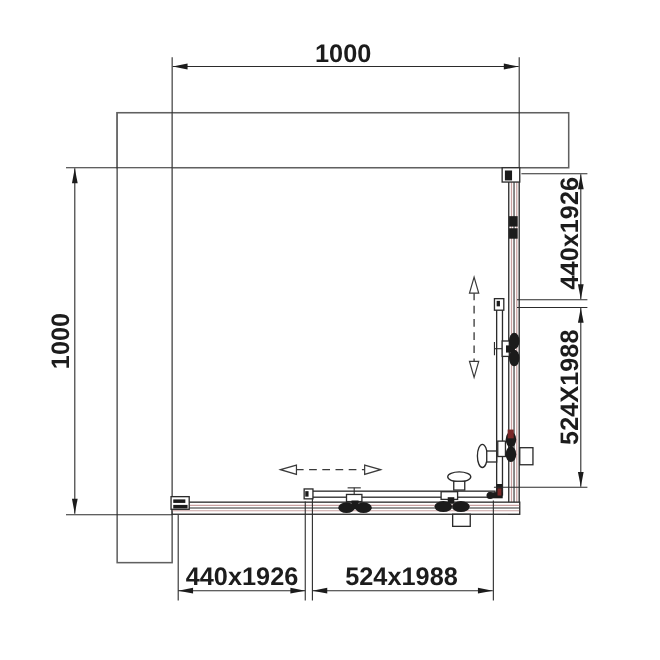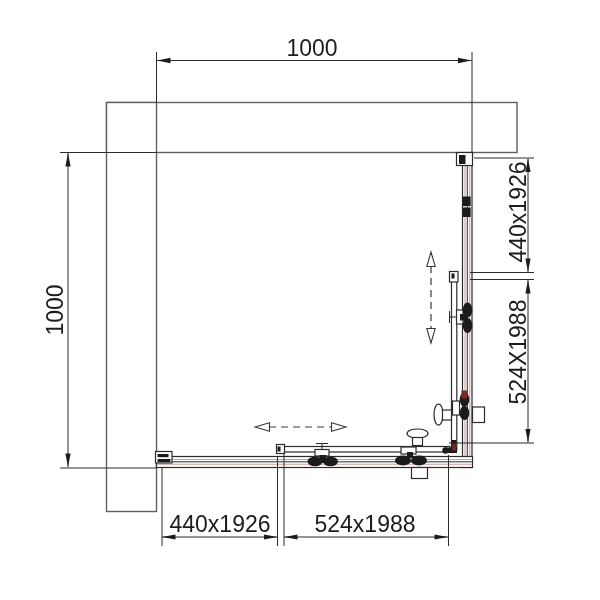--- a/index.html
+++ b/index.html
@@ -1,16 +1,16 @@
 <!DOCTYPE html>
 <html><head>
 <meta charset="utf-8">
 <style>
   html,body{margin:0;padding:0;background:#fff;}
-  #canvas{position:relative;width:600px;height:600px;background:#ffffff;overflow:hidden;}
+  #canvas{position:relative;width:600px;height:600px;background:#ffffff;overflow:hidden;font-weight:bold;}
   svg{display:block;}
   .wall{fill:#ffffff;stroke:#606060;stroke-width:1.4;}
   .white{fill:#ffffff;stroke:#2b2b2b;stroke-width:1.2;}
   .dim{stroke:#2b2b2b;stroke-width:1;fill:none;}
   .pk{stroke-width:1.1;fill:none;}
   .dk{stroke:none;}
   .far{fill:#1c1c1c;stroke:none;}
   .oar{fill:#ffffff;stroke:#3a3a3a;stroke-width:1.1;}
   .dash{stroke:#3a3a3a;stroke-width:1.2;fill:none;stroke-dasharray:7 5;}
   .dimtxt{font-family:"Liberation Sans",sans-serif;font-size:23px;fill:#1c1c1c;}

